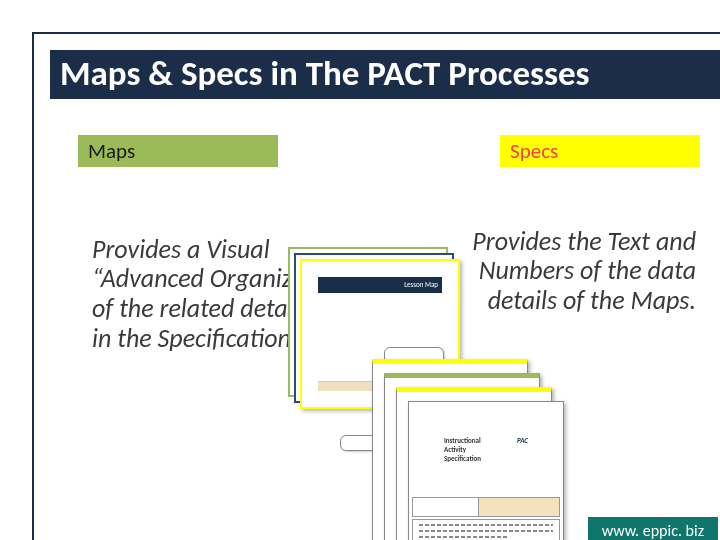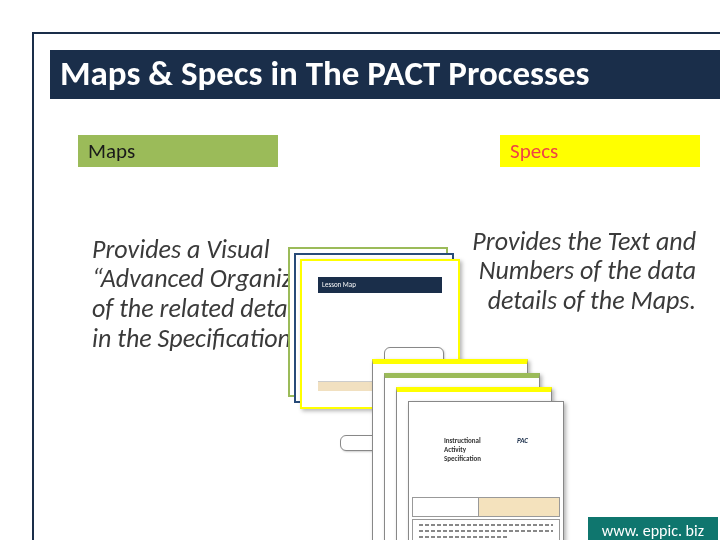--- a/index.html
+++ b/index.html
@@ -76,21 +76,21 @@
     flex-direction: column;
   }
   .map-page.p1 { left: 0; top: 0; border-color: #9bbb59; }
   .map-page.p2 { left: 6px; top: 6px; border-color: #284b78; }
   .map-page.p3 { left: 12px; top: 12px; border-color: #ffff00; box-shadow: 2px 2px 4px rgba(0,0,0,0.3); }
   .map-hdr {
     background: #1a2e4a;
     height: 16px;
     color: #fff;
     font-size: 7px;
-    text-align: left;
+    text-align: right;
     padding: 3px 4px;
   }
   .map-body { flex: 1; padding: 3px; position: relative; }
   .map-box {
     position: absolute;
     border: 1px solid #888;
     border-radius: 6px;
     background: #fff;
     box-shadow: 1px 1px 2px rgba(0,0,0,.2);
   }

